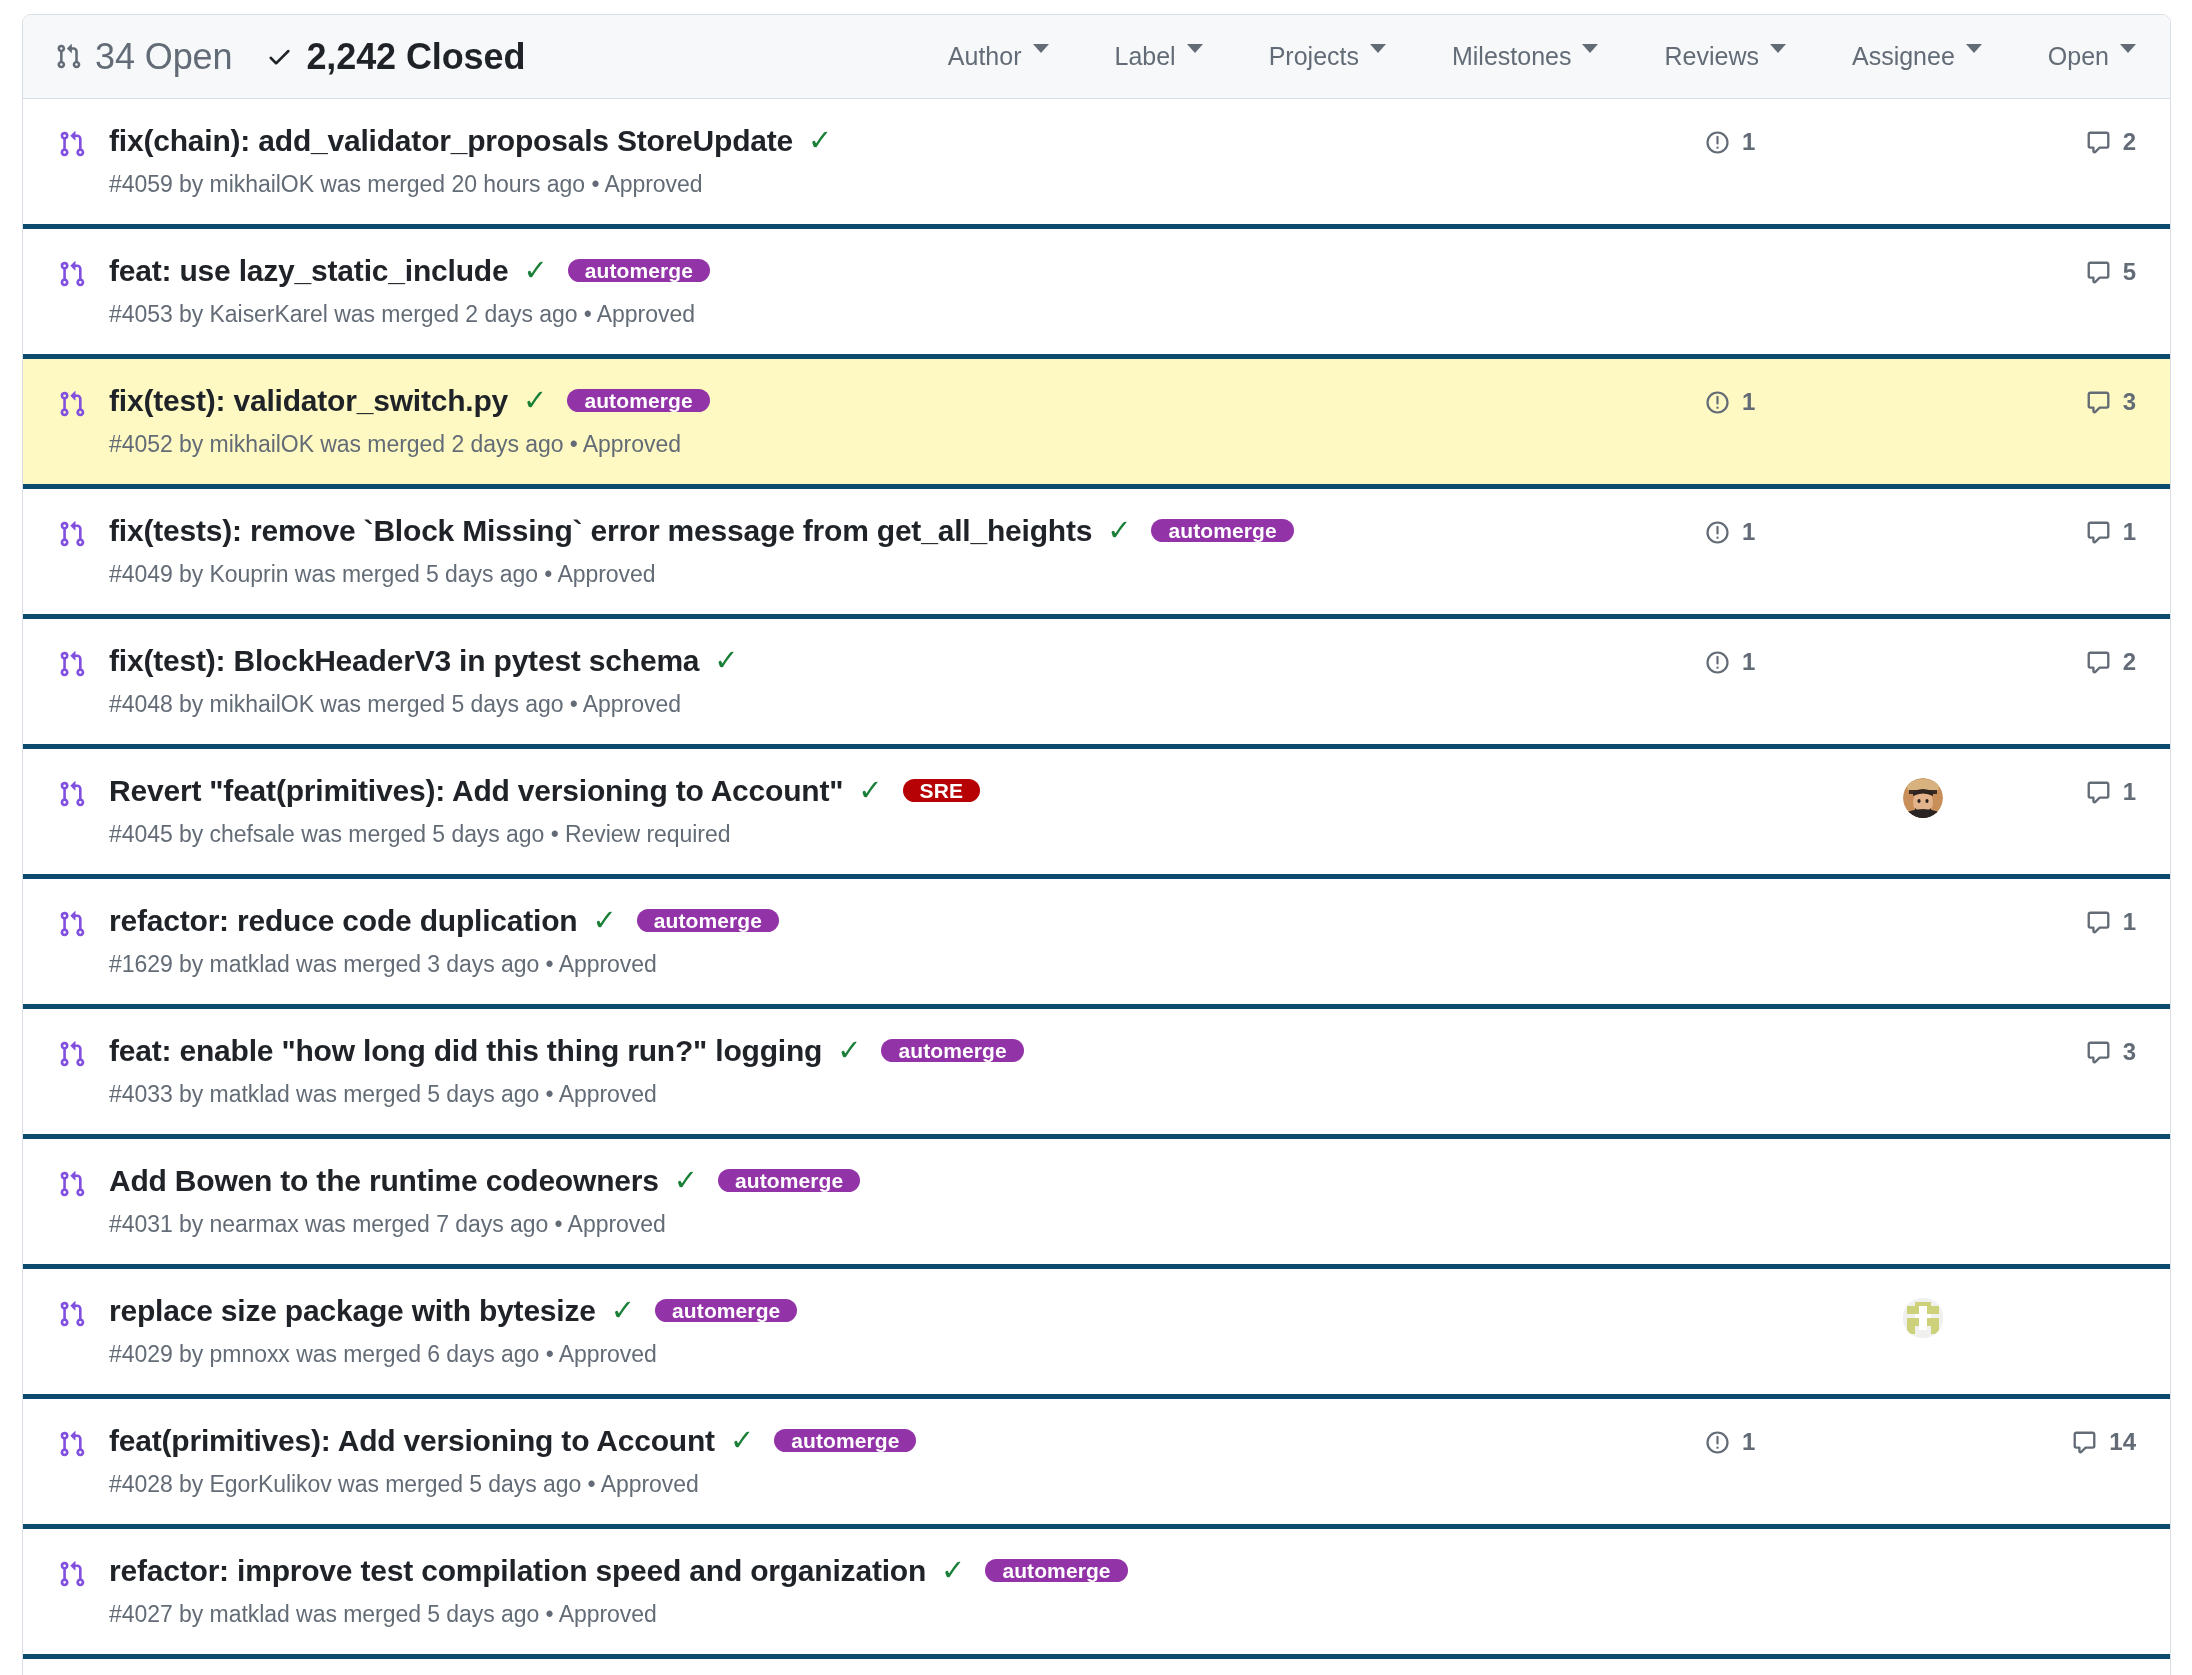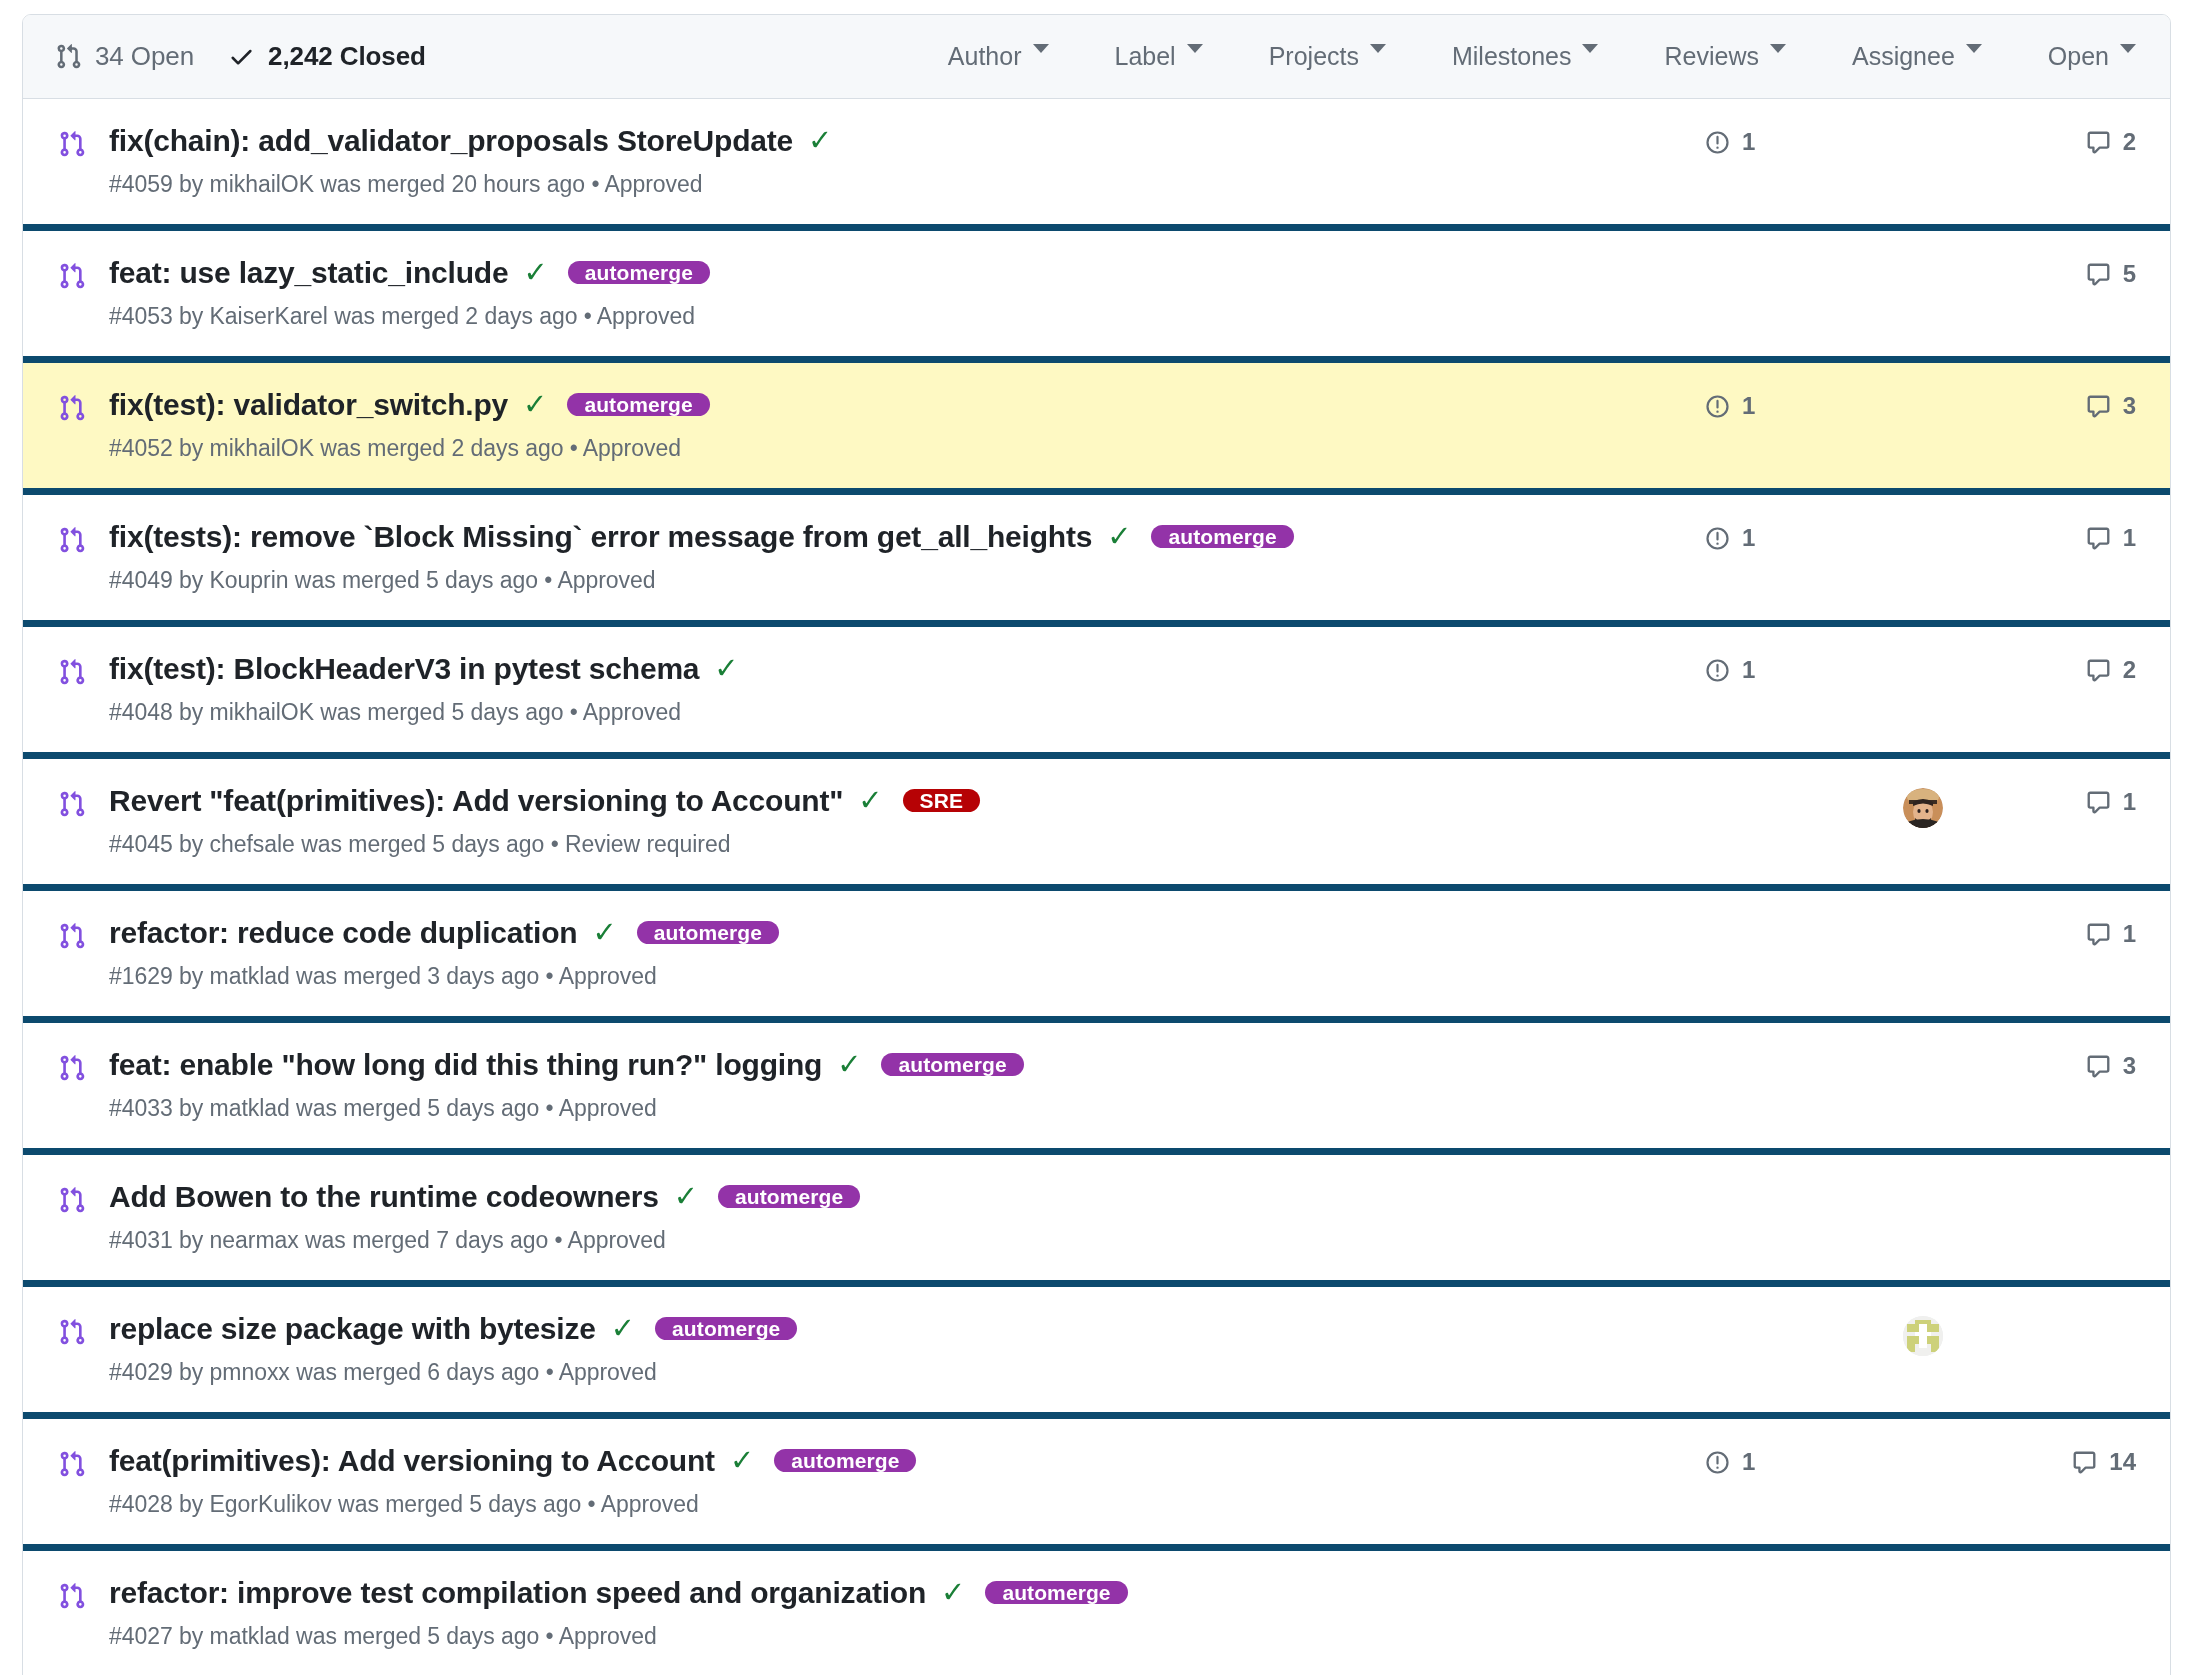--- a/index.html
+++ b/index.html
@@ -37,21 +37,21 @@
   }
   .state-group {
     display: flex;
     align-items: center;
     gap: 34px;
   }
   .state-item {
     display: flex;
     align-items: center;
     gap: 13px;
-    font-size: 26px;
+    font-size: 36px;
     letter-spacing: -0.1px;
     cursor: pointer;
     white-space: nowrap;
   }
   .state-open { color: #636c76; font-weight: 400; }
   .state-closed { color: #1f2328; font-weight: 600; }
   .state-open .sicon { color: #636c76; display:flex; align-items:center; }
   .state-closed .sicon { color: #1f2328; display:flex; align-items:center; }
 
   .filters {
@@ -77,21 +77,21 @@
     display: inline-block;
     position: relative;
     top: 2px;
   }
 
   
   .pr-row {
     display: flex;
     align-items: flex-start;
     padding: 25px 34px 26px 32px;
-    border-bottom: 7px solid #0c4a6e;
+    border-bottom: 5px solid #0c4a6e;
     background: #ffffff;
     min-height: 111px;
     position: relative;
   }
   .pr-row:last-child { border-bottom: none; }
   .pr-row.alt { background: #fef9c3; }
 
   .pr-icon {
     flex: 0 0 auto;
     width: 34px;

